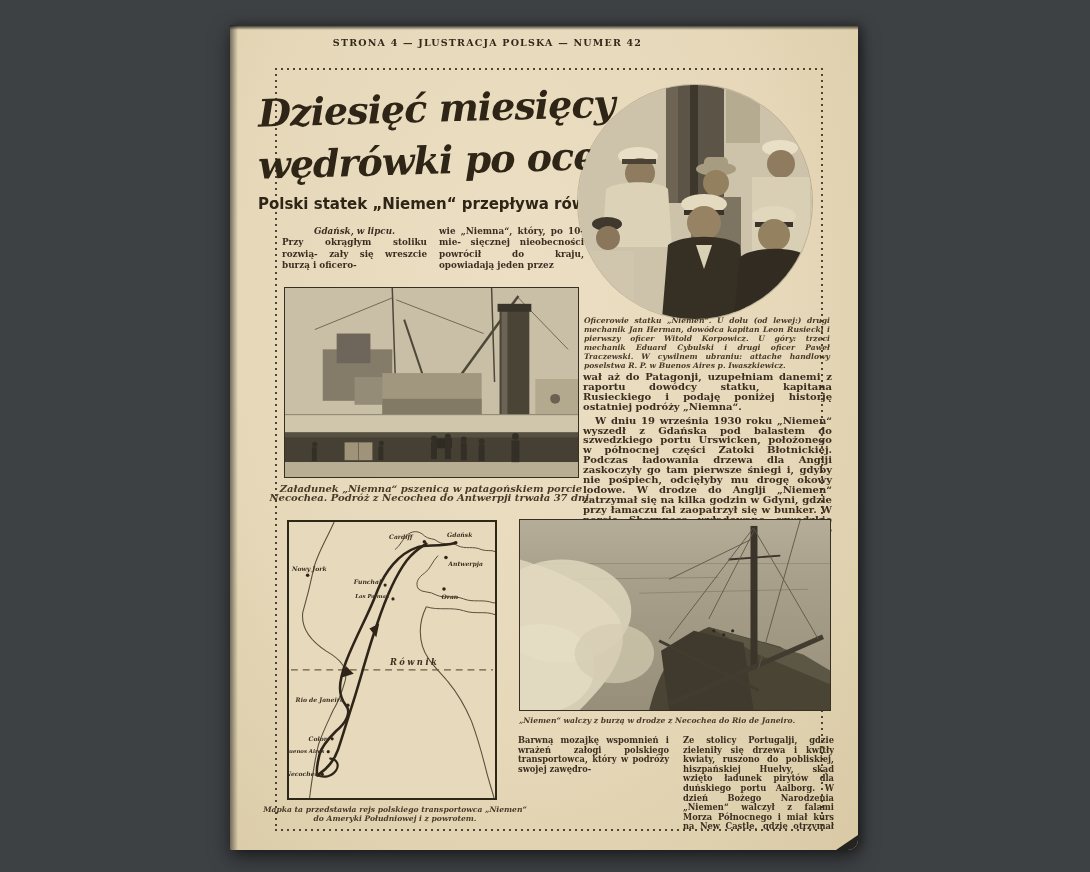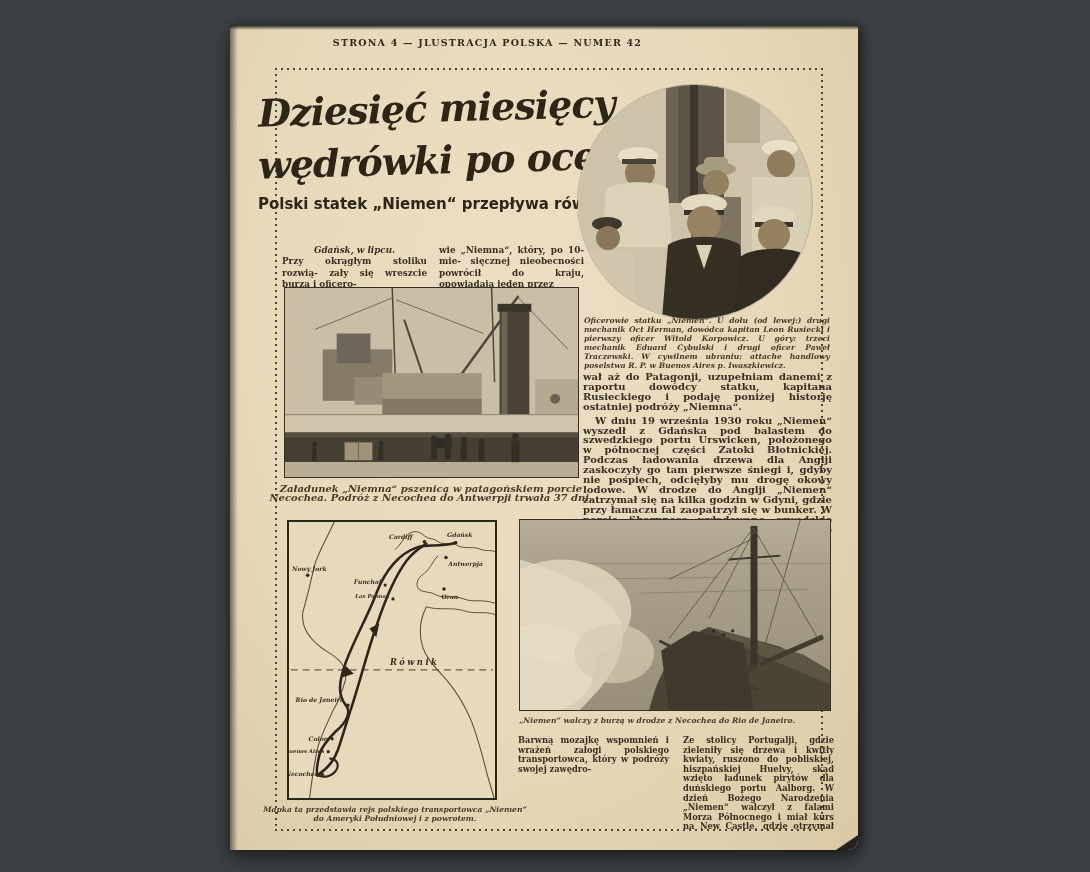--- a/index.html
+++ b/index.html
@@ -42,21 +42,21 @@
   }
   .title1{top:62px;}
   .title2{top:114px;}
   .subtitle{
     left:28px;top:170px;width:334px;text-align:center;
     font-family:"DejaVu Sans","Liberation Sans",sans-serif;
     font-weight:bold;font-size:15px;color:#2e2517;white-space:nowrap;
   }
   .intro{left:52px;top:201px;width:302px;display:flex;gap:12px;}
   .intro .col{width:145px;font-size:8.8px;line-height:11.4px;font-weight:bold;
-    text-align:justify;color:#3a2e21;margin-top:19px;}
+    text-align:justify;color:#3a2e21;}
   .dateline{text-align:center;font-style:italic;}
   .officers-photo{
     left:348px;top:60px;width:234px;height:234px;border-radius:50%;
     overflow:hidden;box-shadow:0 0 0 1px rgba(70,60,45,.25);
   }
   .cap{font-style:italic;color:#473a28;font-weight:bold;}
   .officers-caption{left:354px;top:292px;width:246px;font-size:7.6px;line-height:8.9px;text-align:justify;}
   .body-col{left:353px;top:347px;width:249px;font-size:10px;line-height:9.9px;
     font-weight:bold;text-align:justify;color:#3a2e21;}
   .body-col p{margin:0;}
@@ -141,21 +141,21 @@
 
         <ellipse cx="196" cy="131" rx="22" ry="10" fill="#e0d7bc"></ellipse>
         <rect x="177" y="137" width="38" height="5" fill="#3a332a"></rect>
         <circle cx="196" cy="150" r="16" fill="#94815f"></circle>
         <path d="M162,172 C176,161 218,161 230,172 L234,234 L156,234 Z" fill="#322b21"></path>
         <line x1="220" y1="212" x2="234" y2="207" stroke="#c9bfa4" stroke-width="2"></line>
         <line x1="221" y1="219" x2="234" y2="214" stroke="#c9bfa4" stroke-width="2"></line>
       </svg>
     </div>
 
-    <div class="abs cap officers-caption">Oficerowie statku „Niemen“. U dołu (od lewej:) drugi mechanik Oct Herman, dowódca kapitan Leon Rusiecki i pierwszy oficer Witold Korpowicz. U góry: trzeci mechanik Eduard Cybulski i drugi oficer Paweł Traczewski. W cywilnem ubraniu: attache handlowy poselstwa R. P. w Buenos Aires p. Iwaszkiewicz.</div>
+    <div class="abs cap officers-caption">Oficerowie statku „Niemen“. U dołu (od lewej:) drugi mechanik Jan Herman, dowódca kapitan Leon Rusiecki i pierwszy oficer Witold Korpowicz. U góry: trzeci mechanik Eduard Cybulski i drugi oficer Paweł Traczewski. W cywilnem ubraniu: attache handlowy poselstwa R. P. w Buenos Aires p. Iwaszkiewicz.</div>
 
     <div class="abs body-col">
       <p>wał aż do Patagonji, uzupełniam danemi z raportu dowódcy statku, kapitana Rusieckiego i podaję poniżej historję ostatniej podróży „Niemna“.</p>
       <p>W dniu 19 września 1930 roku „Niemen“ wyszedł z Gdańska pod balastem do szwedzkiego portu Urswicken, położonego w północnej części Zatoki Błotnickiej. Podczas ładowania drzewa dla Anglji zaskoczyły go tam pierwsze śniegi i, gdyby nie pośpiech, odcięłyby mu drogę okowy lodowe. W drodze do Anglji „Niemen“ zatrzymał się na kilka godzin w Gdyni, gdzie przy łamaczu fal zaopatrzył się w bunker. W porcie Sharpness wyładowano szwedzkie deski i popłynięto do Talbot, gdzie wzięto 4550 t. węgla dla Lizbony,</p>
     </div>
 
     <div class="abs photo-frame dock-photo">
       <svg width="100%" height="100%" viewBox="0 0 295 191" preserveAspectRatio="none">
         <rect width="295" height="191" fill="#c9bfa6"></rect>
         <line x1="108" y1="0" x2="112" y2="120" stroke="#4e483a" stroke-width="1.5"></line>

